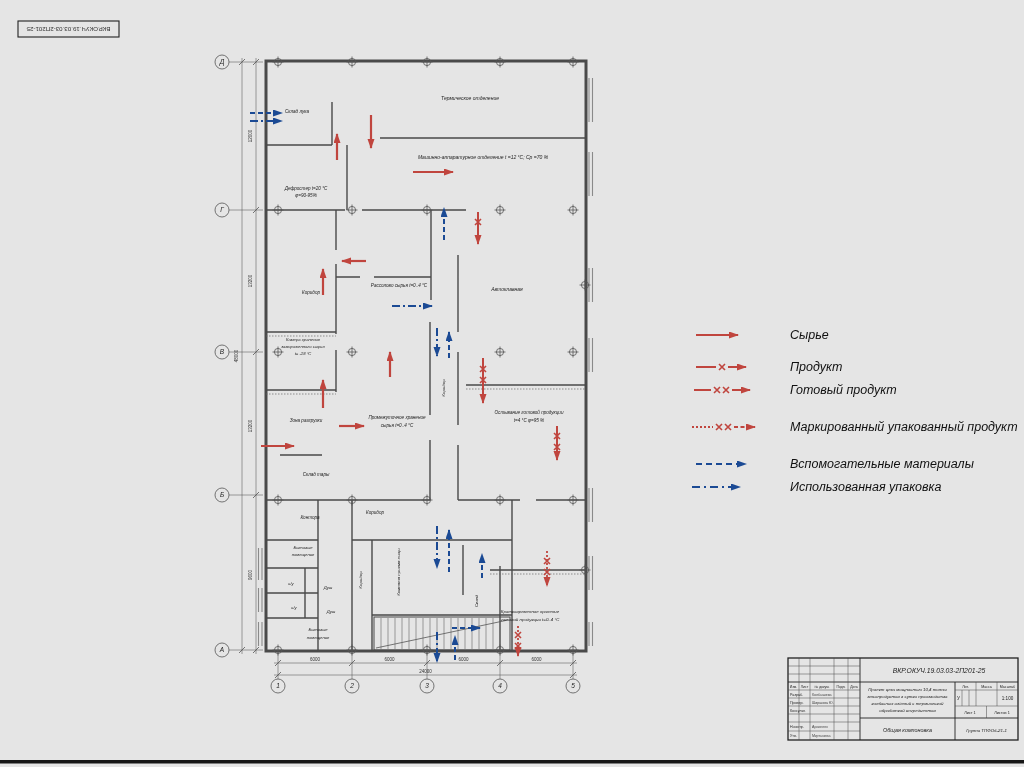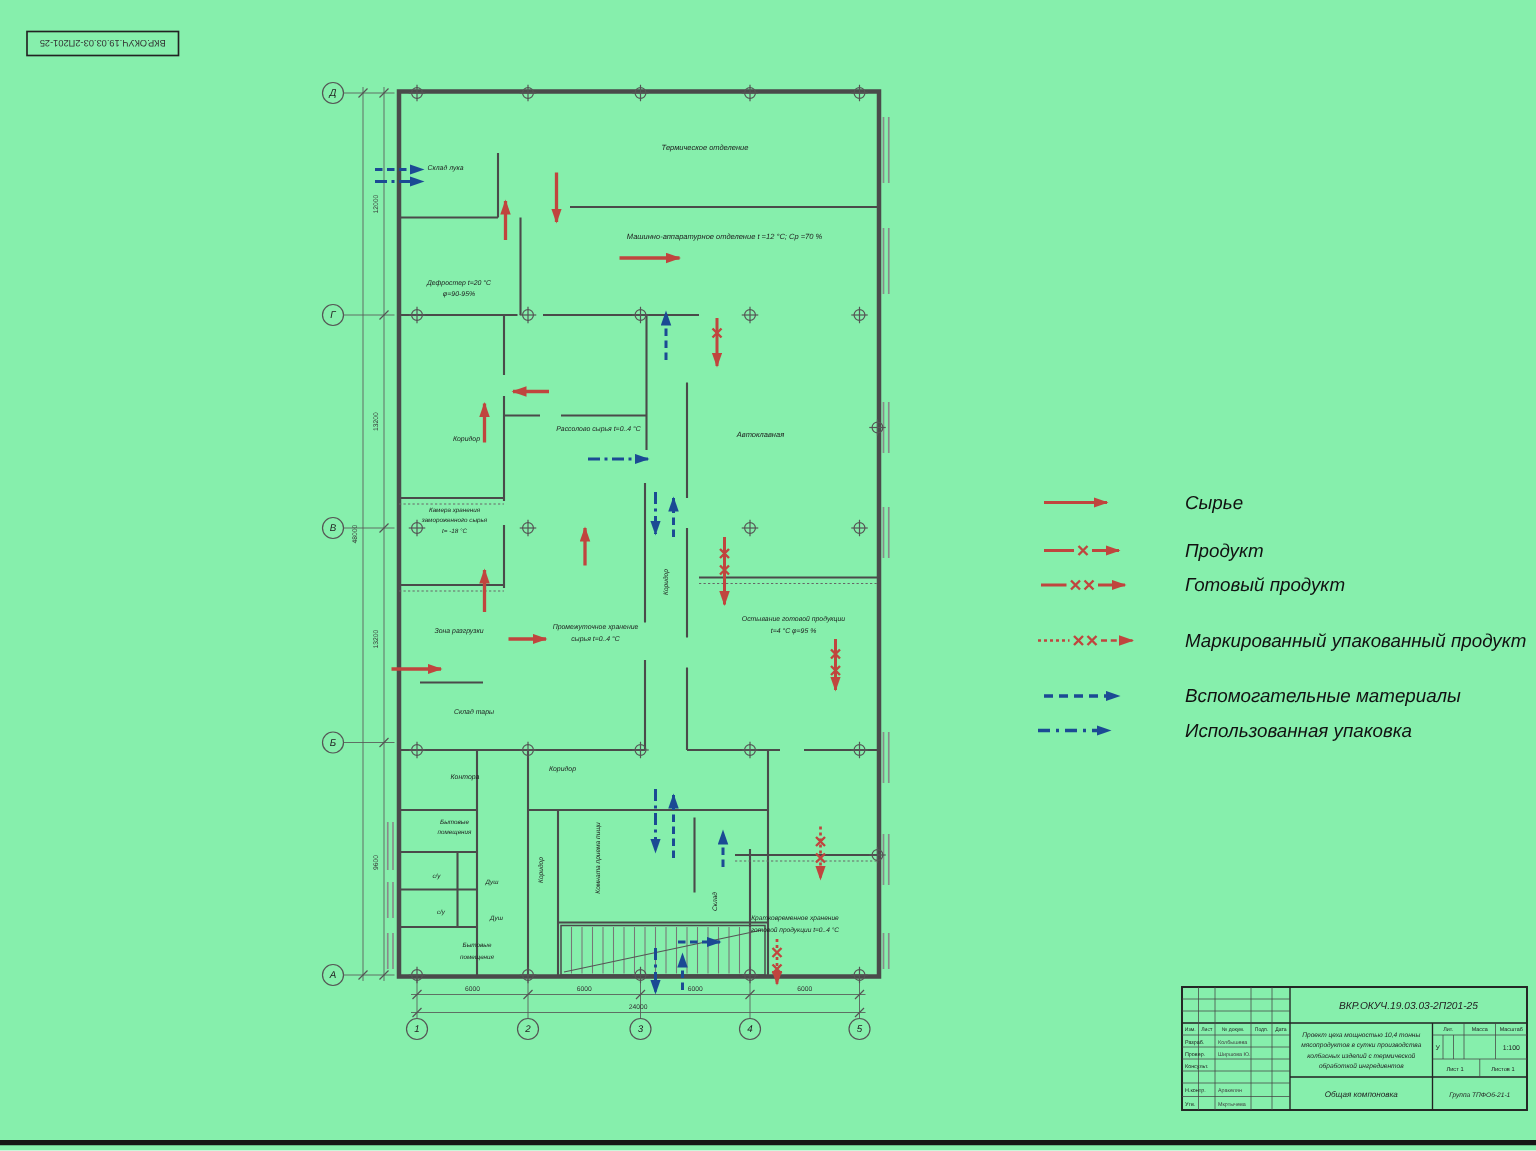--- a/index.html
+++ b/index.html
@@ -1,16 +1,16 @@
 <!DOCTYPE html>
 <html><head>
 <meta charset="utf-8">
 <style>
   html,body{margin:0;padding:0;background:#ffffff;}
-  .sheet{position:relative;width:1024px;height:767px;background:#86efac;overflow:hidden;
+  .sheet{position:relative;width:1024px;height:767px;background:#e5e5e5;overflow:hidden;
          font-family:"Liberation Sans", sans-serif;}
   svg{display:block;}
   text{font-family:"Liberation Sans", sans-serif;}
   .rm{font-style:italic;fill:#1c1c1c;}
   .dim{fill:#333;}
   .ax{font-style:italic;fill:#222;}
   .leg{font-style:italic;fill:#111;}
   .tb{fill:#222;font-style:italic;}
   .tbs{fill:#333;}
 </style>

